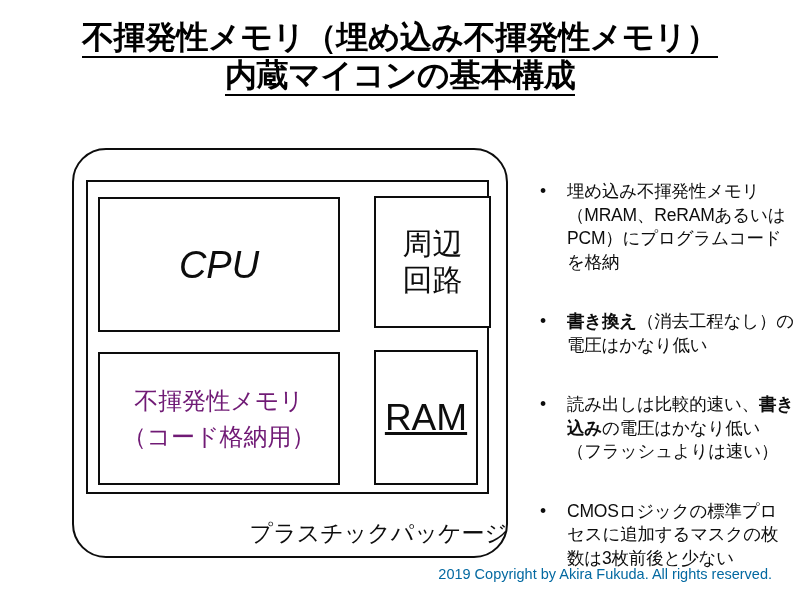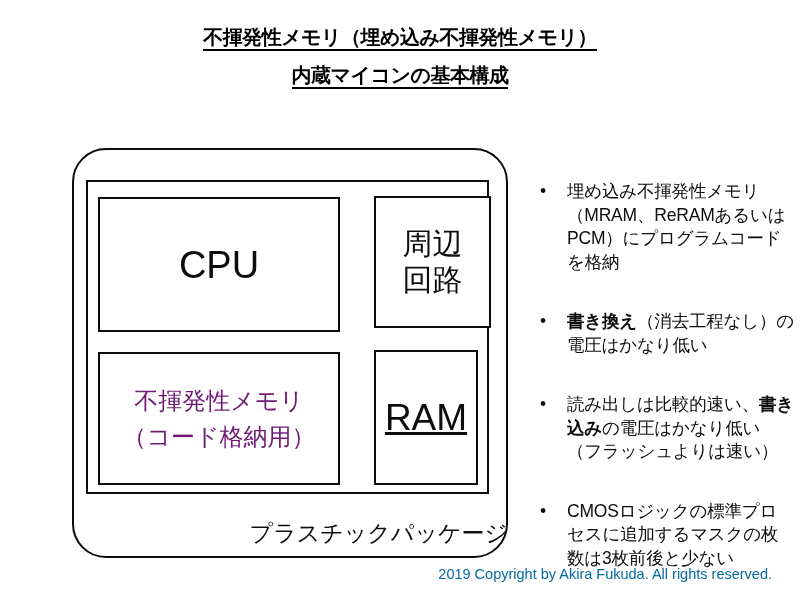--- a/index.html
+++ b/index.html
@@ -18,21 +18,21 @@
 
   
   #title-block {
     position: absolute;
     left: 0;
     top: 18px;
     width: 800px;
     text-align: center;
   }
   .title-line {
-    font-size: 20px;
+    font-size: 32px;
     font-weight: bold;
     line-height: 38px;
     letter-spacing: -0.5px;
     white-space: nowrap;
   }
   .title-line > span {
     border-bottom: 2px solid #000;
     padding-bottom: 1px;
   }
 
@@ -82,20 +82,21 @@
   #cpu-box {
     left: 98px;
     top: 197px;
     width: 242px;
     height: 135px;
   }
   #cpu-label {
     font-size: 38px;
     line-height: 42px;
     color: #0d0d0d;
+    font-style: italic;
   }
 
   #nvm-box {
     left: 98px;
     top: 352px;
     width: 242px;
     height: 133px;
   }
   #nvm-label {
     font-size: 24px;

